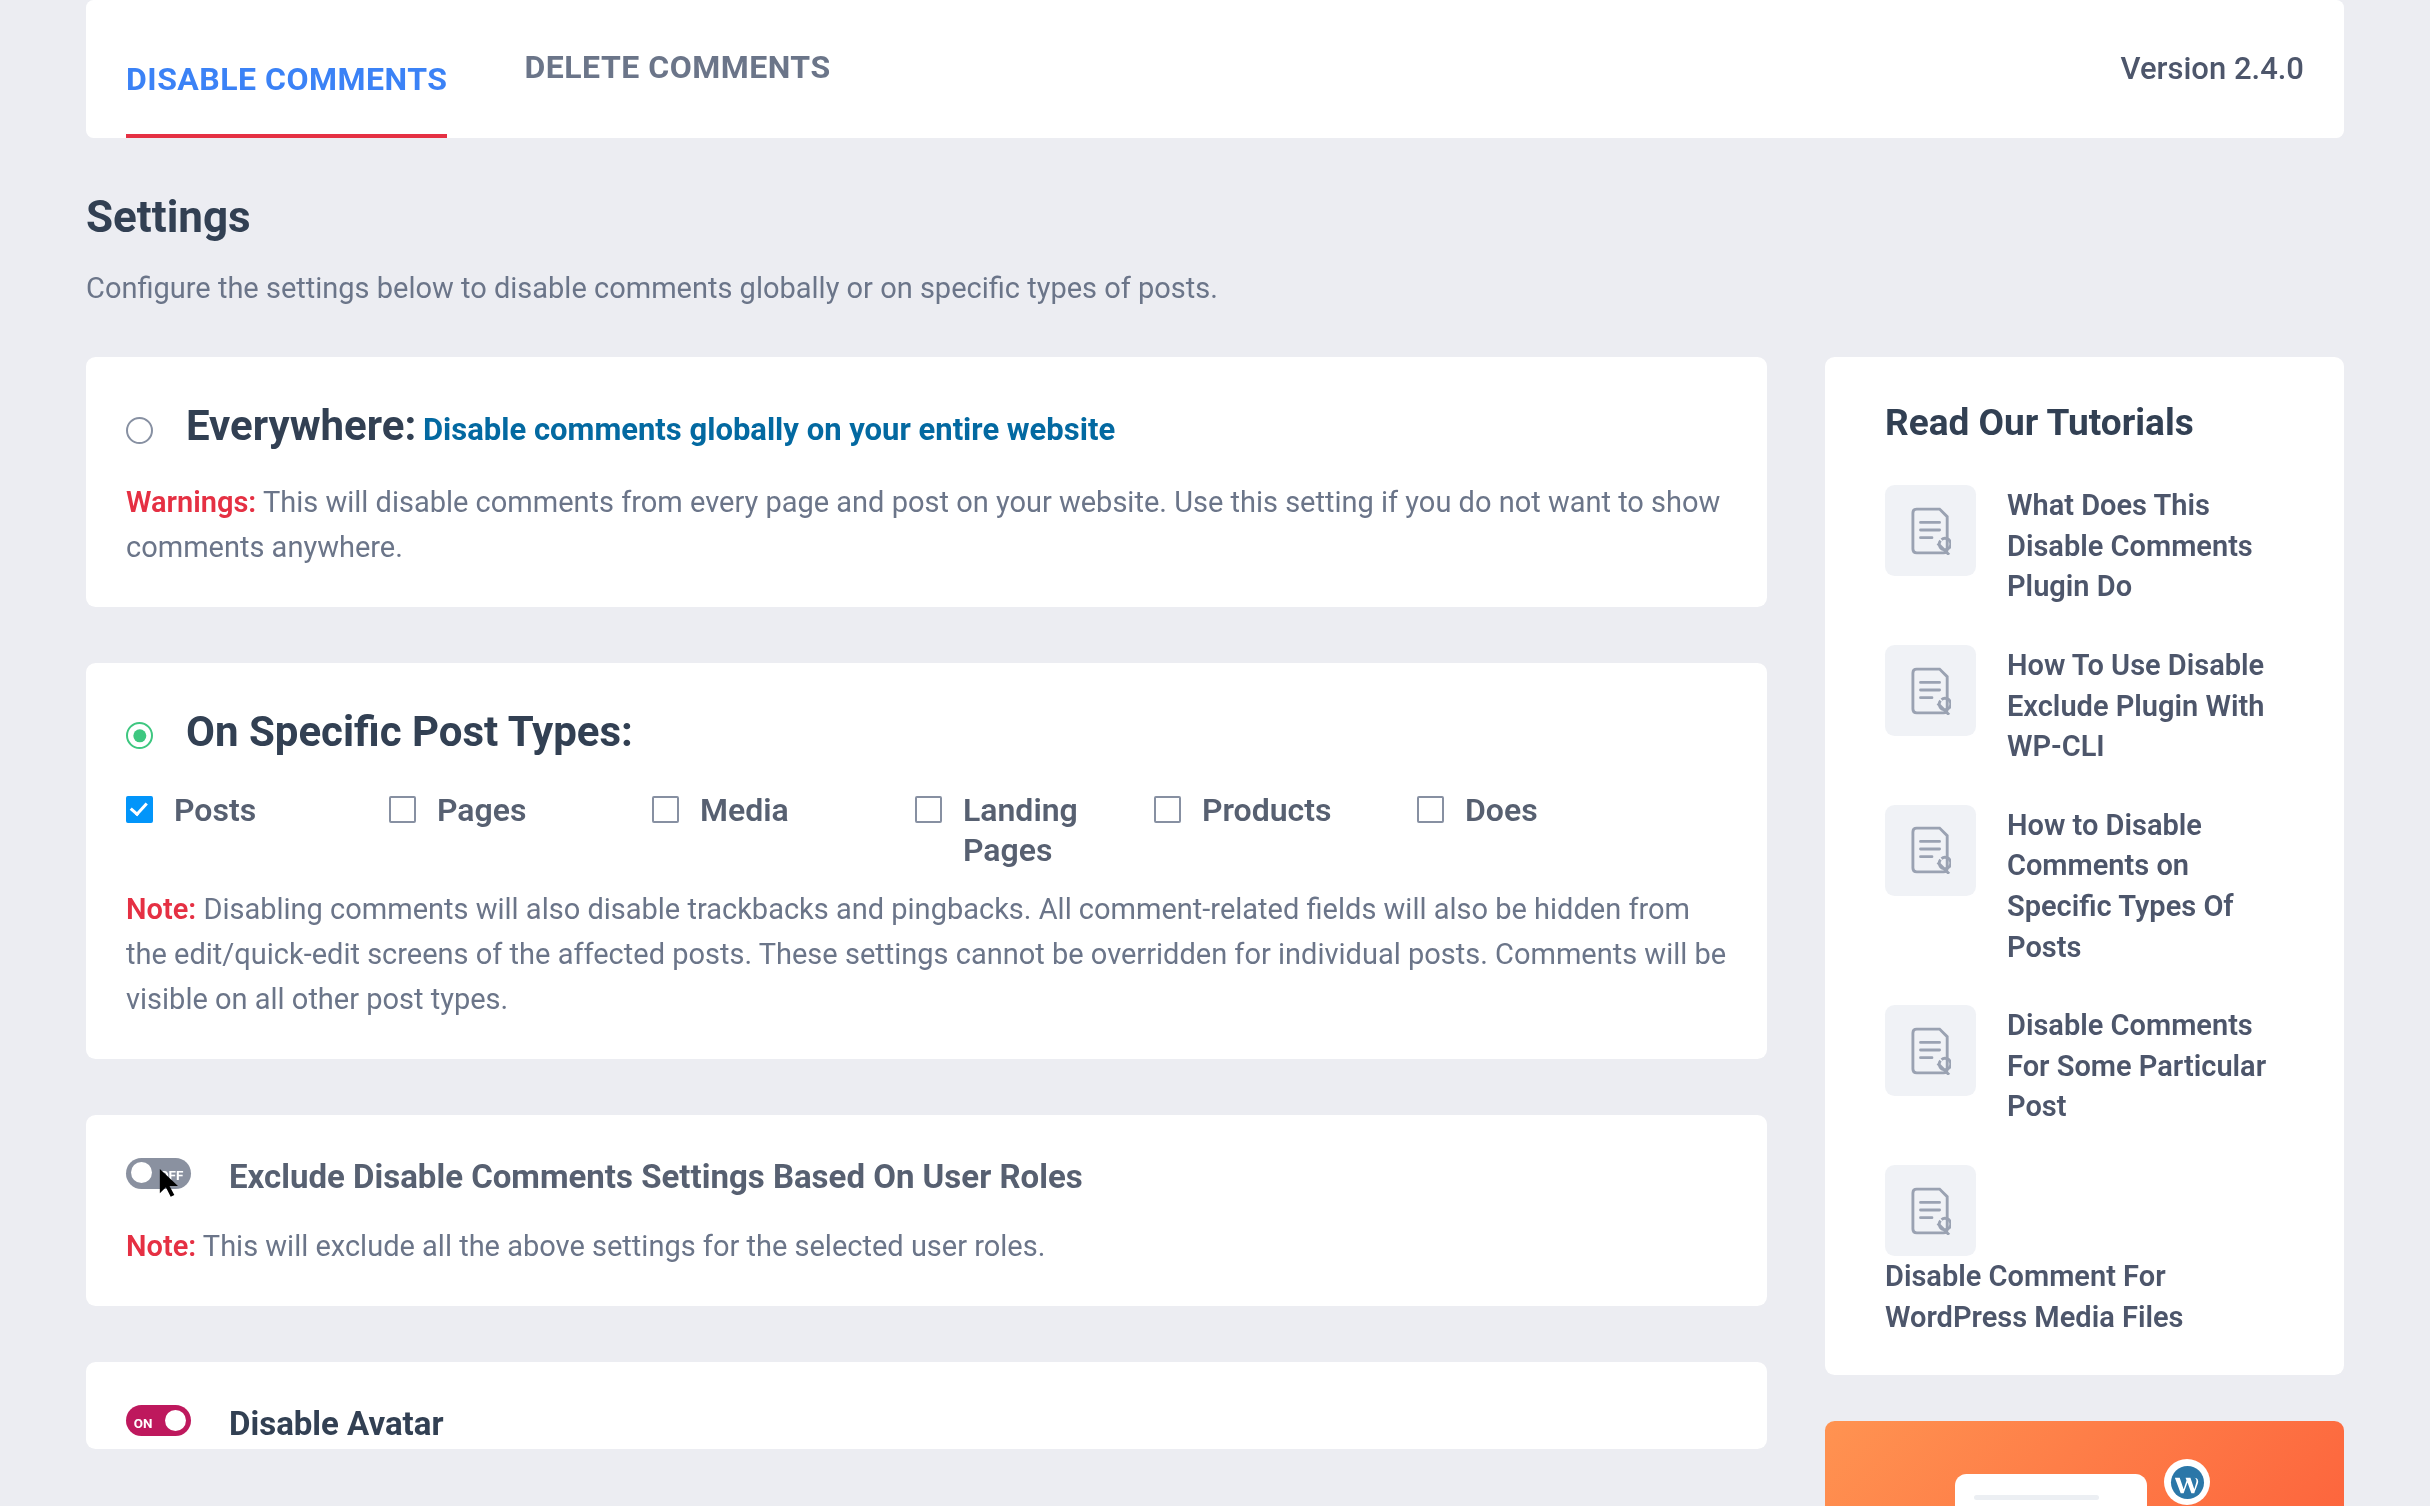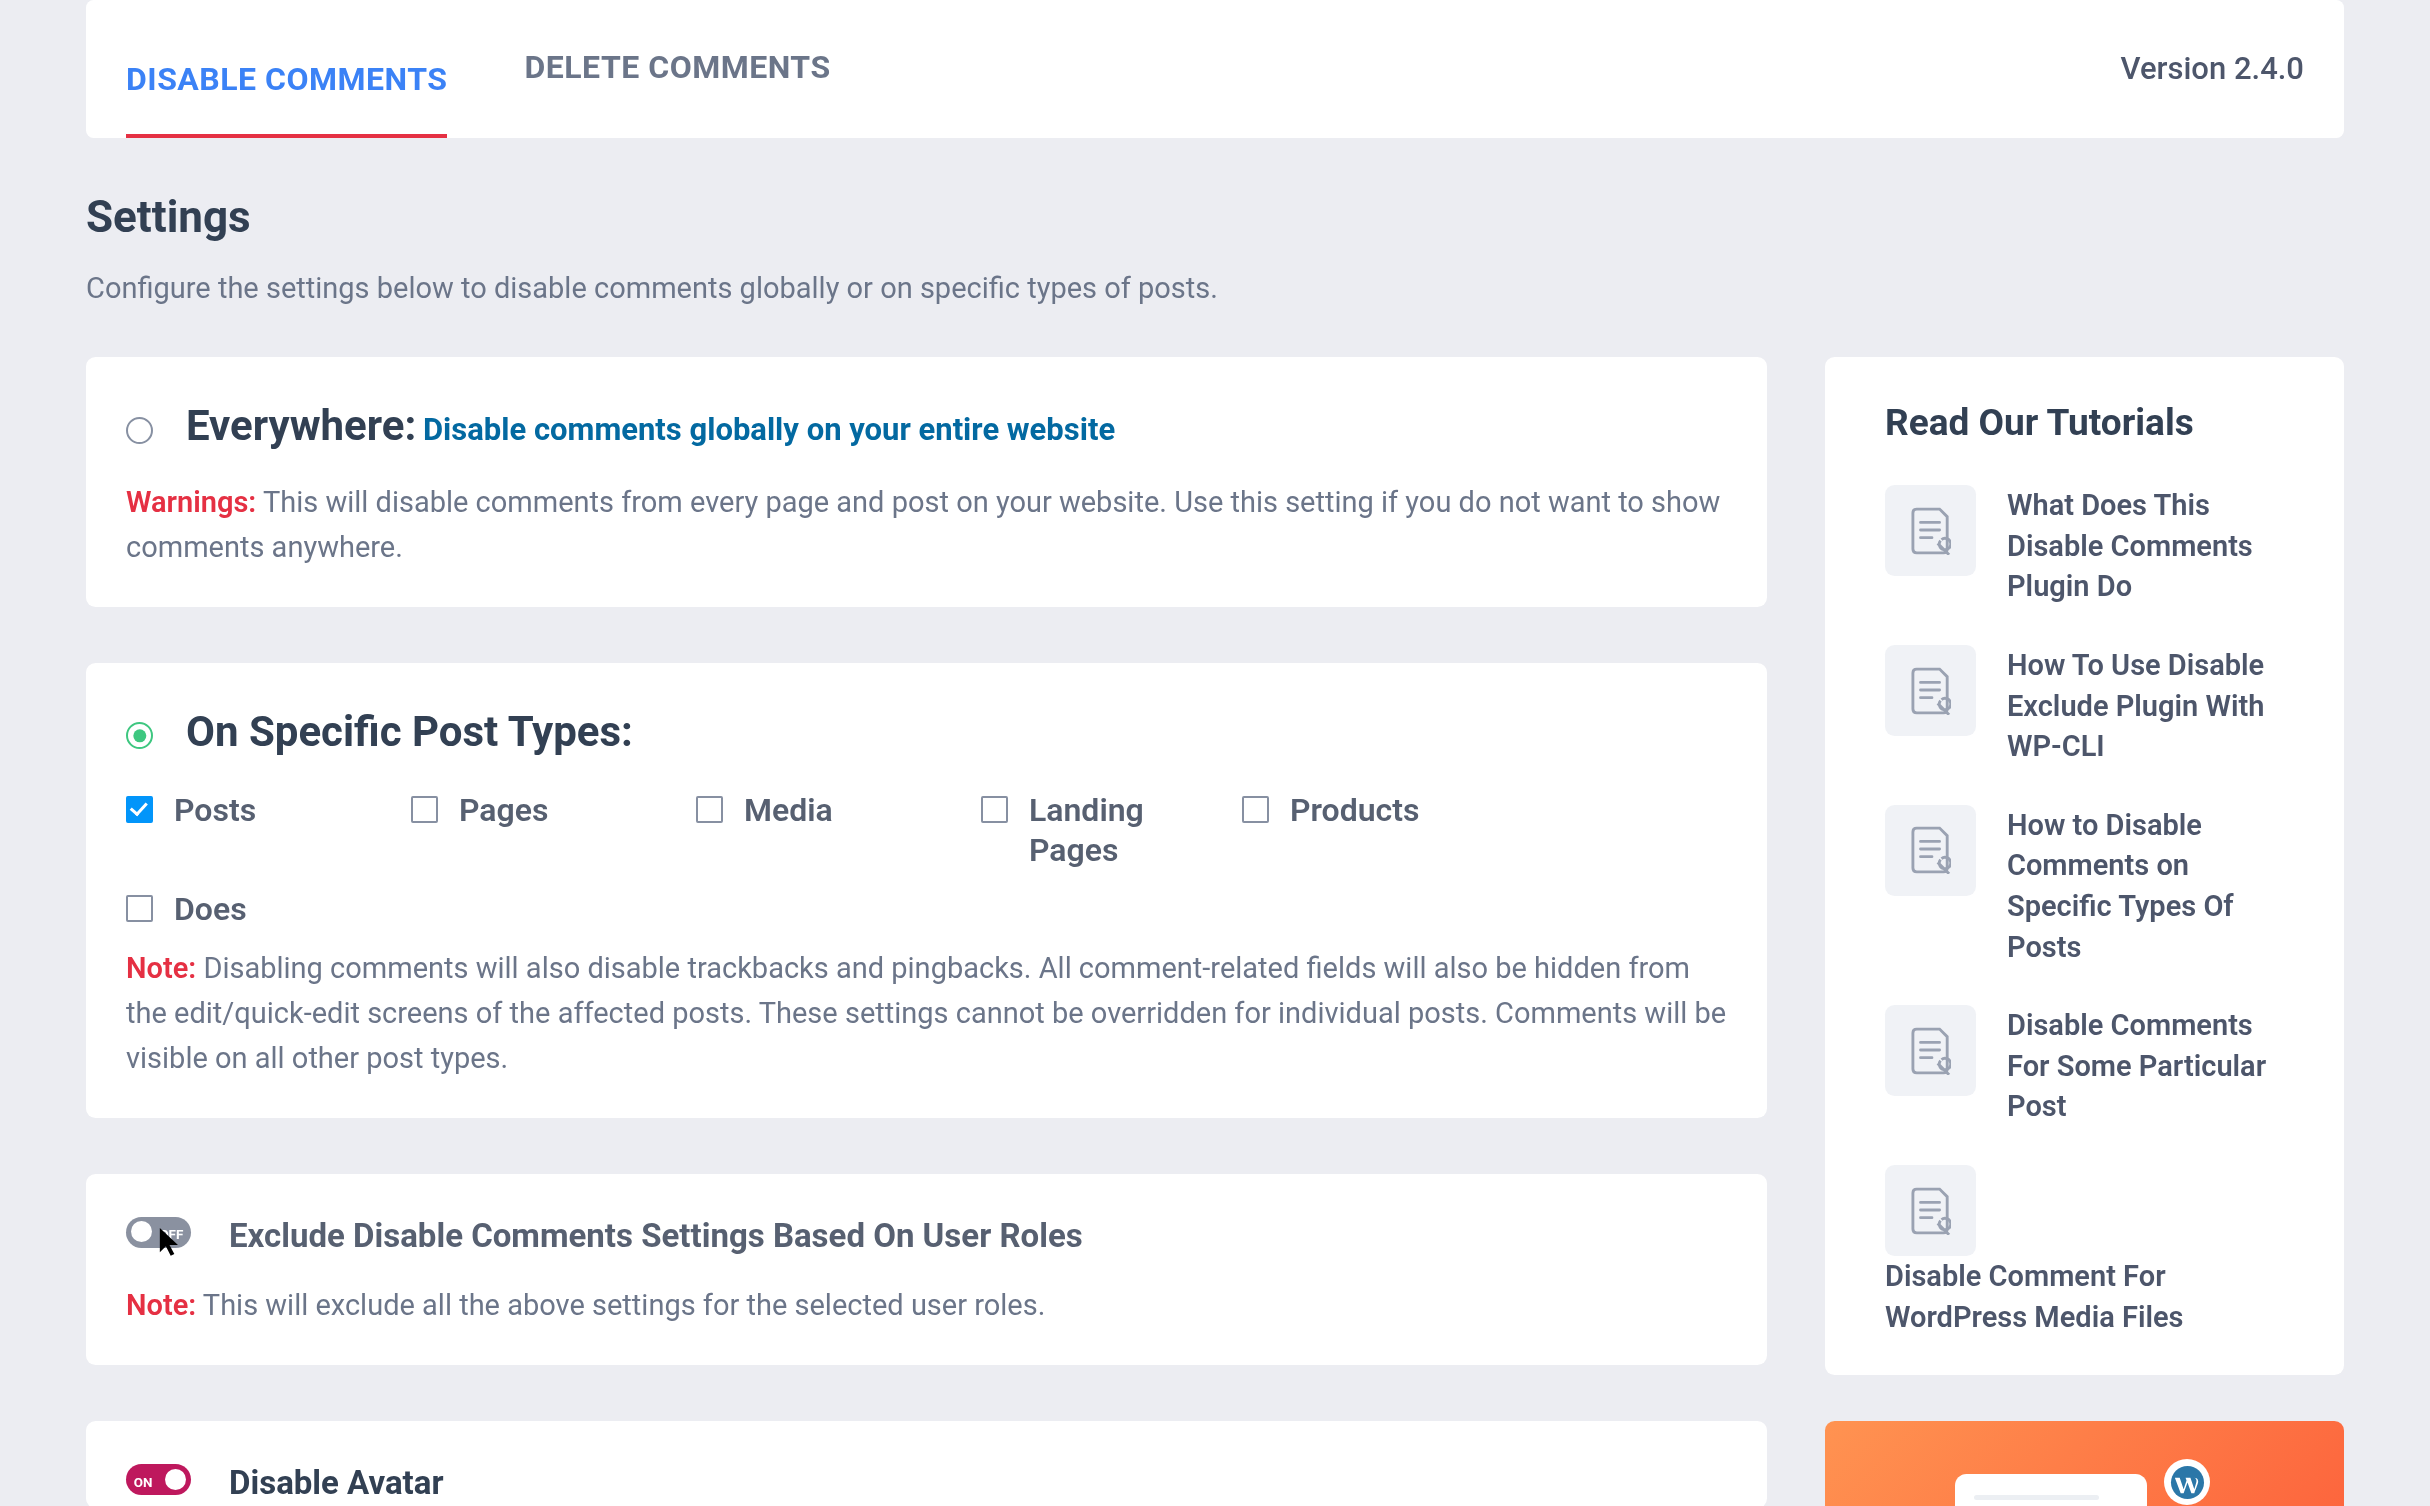--- a/index.html
+++ b/index.html
@@ -114,21 +114,21 @@
   font-weight: 600;
 }
 .note-text {
   color: #6b7589;
   font-size: 29px;
   line-height: 1.55;
 }
 .checkbox-grid {
   display: flex;
   flex-wrap: wrap;
-  gap: 19px 35px;
+  gap: 19px 13px;
   margin: 27px 0 17.3px 0;
 }
 .checkbox-item {
   display: flex;
   align-items: flex-start;
   width: 250px;
 }
 .checkbox-item:nth-child(4) {
   width: 226px;
 }

